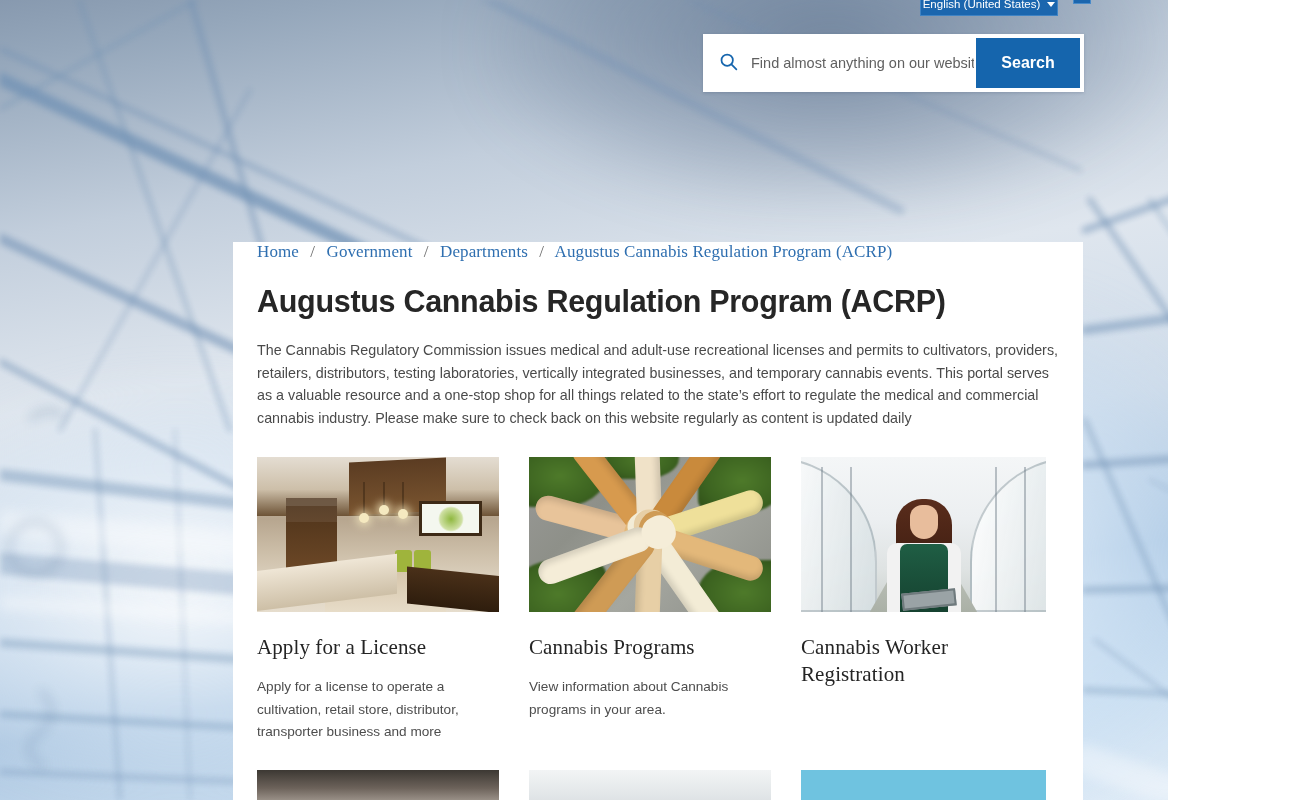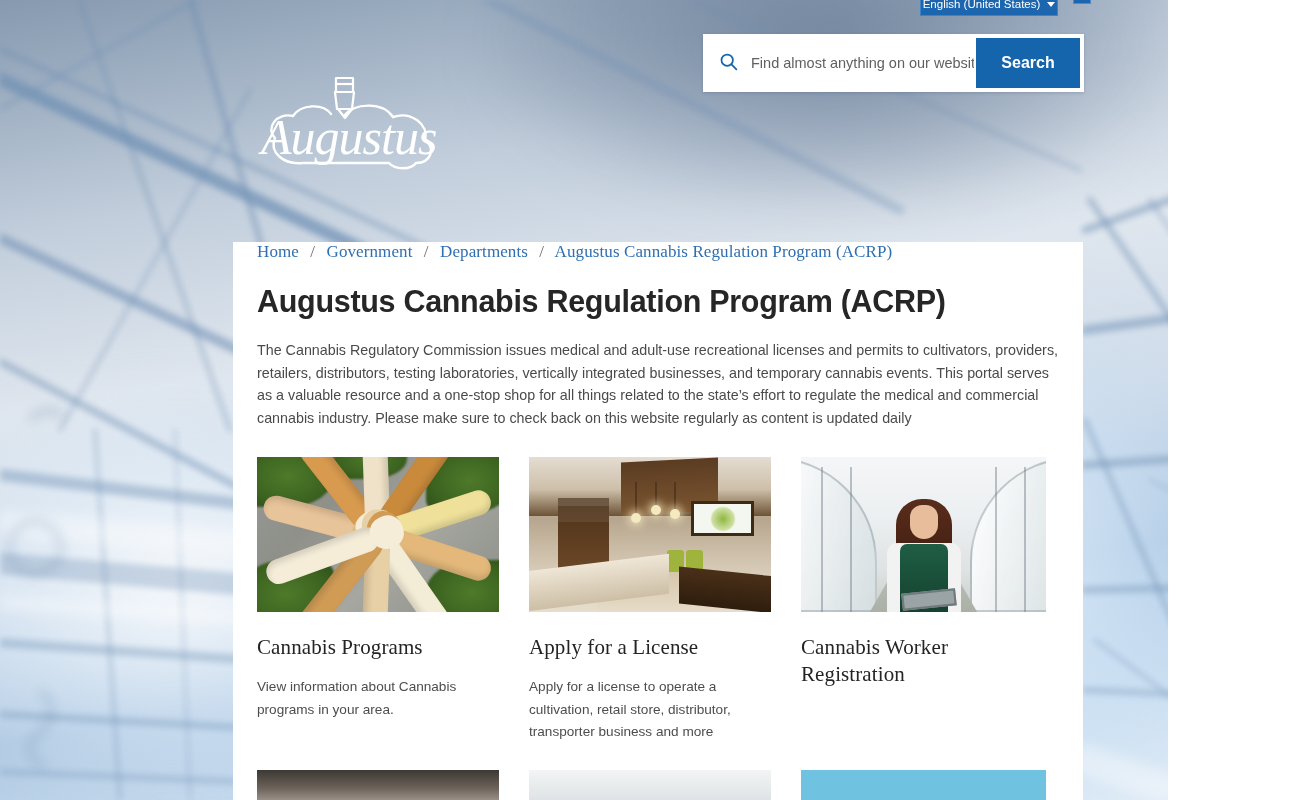--- a/index.html
+++ b/index.html
@@ -414,63 +414,59 @@
         <svg width="21" height="21" viewBox="0 0 24 24" fill="none" stroke="#1565ad" stroke-width="2">
           <circle cx="10.5" cy="10.5" r="6.5"></circle>
           <line x1="15.4" y1="15.4" x2="21" y2="21" stroke-linecap="round"></line>
         </svg>
       </span>
       <input class="search-input" type="text" placeholder="Find almost anything on our website" style="">
     </div>
     <button class="search-button">Search</button>
   </div>
 
-  <div class="logo">
-    <svg width="210" height="112" viewBox="0 0 210 112" fill="none" aria-hidden="true">
-
-      <g stroke="#ffffff" stroke-width="2.2" fill="none" stroke-linejoin="round">
-        <rect x="93" y="16" width="17" height="14"></rect>
-        <line x1="93" y1="22" x2="110" y2="22"></line>
-        <path d="M92 30 h19 l-2 17 h-15 z"></path>
-        <path d="M95 47 l7 9 l7 -9"></path>
-      </g>
-
-      <g stroke="#ffffff" stroke-width="2.4" fill="none" stroke-linecap="round">
-        <path d="M101 54
-                 C 112 40, 140 40, 150 55
-                 C 168 49, 186 62, 182 78
-                 C 193 86, 188 101, 173 101
-                 C 168 108, 152 108, 146 101
-                 L 60 101
-                 C 40 103, 26 90, 32 76
-                 C 22 66, 34 50, 50 54
-                 C 58 42, 80 41, 88 52"></path>
-      </g>
-
-      <text x="18" y="92" font-family="Liberation Serif, serif" font-style="italic" font-size="50" fill="#ffffff" letter-spacing="-1">Augustus</text>
-    </svg>
-  </div>
 
   <div class="panel">
 
     <nav class="breadcrumb">
       <a href="#">Home</a>
       <span class="crumb-sep">/</span>
       <a href="#">Government</a>
       <span class="crumb-sep">/</span>
       <a href="#">Departments</a>
       <span class="crumb-sep">/</span>
       <a href="#">Augustus Cannabis Regulation Program (ACRP)</a>
     </nav>
 
     <h1 class="page-title">Augustus Cannabis Regulation Program (ACRP)</h1>
 
     <p class="intro">The Cannabis Regulatory Commission issues medical and adult-use recreational licenses and permits to cultivators, providers, retailers, distributors, testing laboratories, vertically integrated businesses, and temporary cannabis events. This portal serves as a valuable resource and a one-stop shop for all things related to the state’s effort to regulate the medical and commercial cannabis industry. Please make sure to check back on this website regularly as content is updated daily</p>
 
     <div class="cards">
+
+      <div class="card">
+        <div class="card-thumb">
+          <div class="art-dispensary">
+            <div class="ceil"></div>
+            <div class="woodpanel"></div>
+            <div class="shelf"></div>
+            <div class="screen"></div>
+            <div class="floor"></div>
+            <div class="pend" style="left:44%;"></div>
+            <div class="pend" style="left:52%;height:26px;"></div>
+            <div class="pend" style="left:60%;height:30px;"></div>
+            <div class="stool" style="left:57%;"></div>
+            <div class="stool" style="left:65%;"></div>
+            <div class="counter"></div>
+            <div class="counter2"></div>
+          </div>
+        </div>
+        <h2 class="card-title">Apply for a License</h2>
+        <p class="card-desc">Apply for a license to operate a cultivation, retail store, distributor, transporter business and more</p>
+      </div>
 
       <div class="card">
         <div class="card-thumb">
           <div class="art-hands">
             <div class="leafy" style="left:-6%;top:-8%;width:38%;height:40%;"></div>
             <div class="leafy" style="right:-6%;top:-6%;width:36%;height:42%;"></div>
             <div class="leafy" style="left:-8%;bottom:-10%;width:40%;height:44%;"></div>
             <div class="leafy" style="right:-8%;bottom:-8%;width:38%;height:42%;"></div>
             <div class="leafy" style="left:32%;top:-12%;width:30%;height:26%;"></div>
             <div class="arm" style="transform:rotate(195deg);background:#e8c49a;"></div>
@@ -484,41 +480,20 @@
             <div class="arm" style="transform:rotate(128deg);background:#cf9b55;"></div>
             <div class="arm" style="transform:rotate(160deg);background:#f5edd8;"></div>
           </div>
         </div>
         <h2 class="card-title">Cannabis Programs</h2>
         <p class="card-desc">View information about Cannabis programs in your area.</p>
       </div>
 
       <div class="card">
         <div class="card-thumb">
-          <div class="art-dispensary">
-            <div class="ceil"></div>
-            <div class="woodpanel"></div>
-            <div class="shelf"></div>
-            <div class="screen"></div>
-            <div class="floor"></div>
-            <div class="pend" style="left:44%;"></div>
-            <div class="pend" style="left:52%;height:26px;"></div>
-            <div class="pend" style="left:60%;height:30px;"></div>
-            <div class="stool" style="left:57%;"></div>
-            <div class="stool" style="left:65%;"></div>
-            <div class="counter"></div>
-            <div class="counter2"></div>
-          </div>
-        </div>
-        <h2 class="card-title">Apply for a License</h2>
-        <p class="card-desc">Apply for a license to operate a cultivation, retail store, distributor, transporter business and more</p>
-      </div>
-
-      <div class="card">
-        <div class="card-thumb">
           <div class="art-green">
             <div class="tunnelL"></div>
             <div class="tunnelR"></div>
             <div class="rib" style="left:8%;"></div>
             <div class="rib" style="left:20%;"></div>
             <div class="rib" style="right:8%;"></div>
             <div class="rib" style="right:20%;"></div>
             <div class="path"></div>
             <div class="hair"></div>
             <div class="face"></div>

